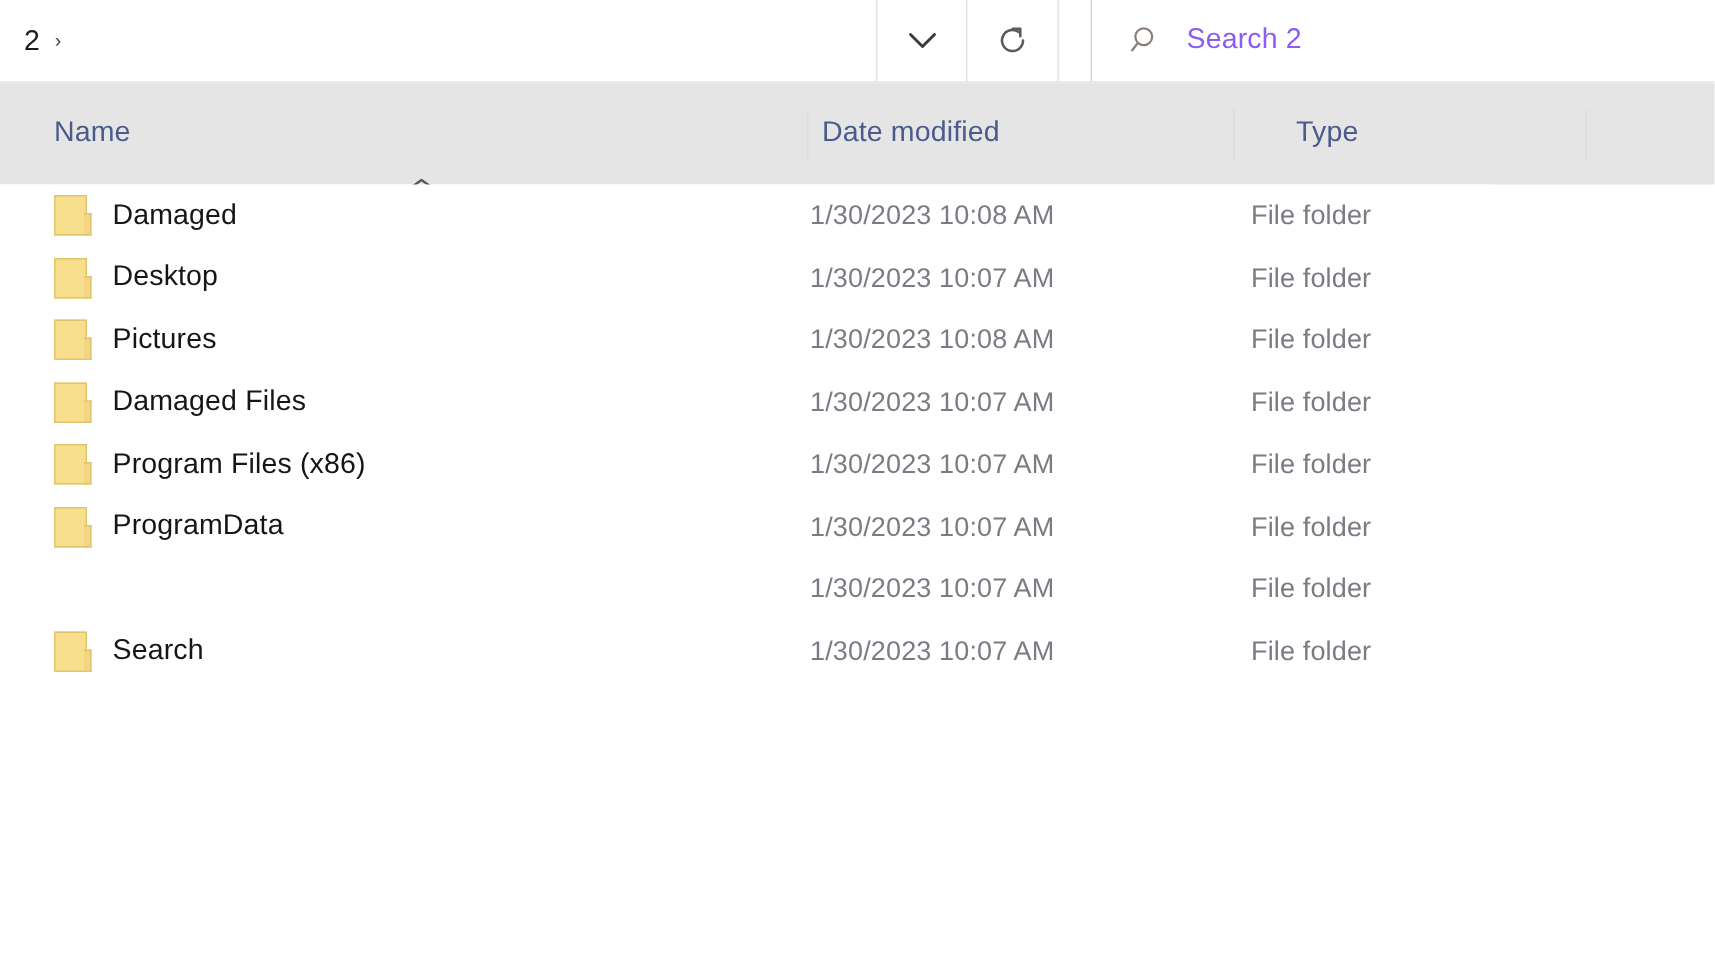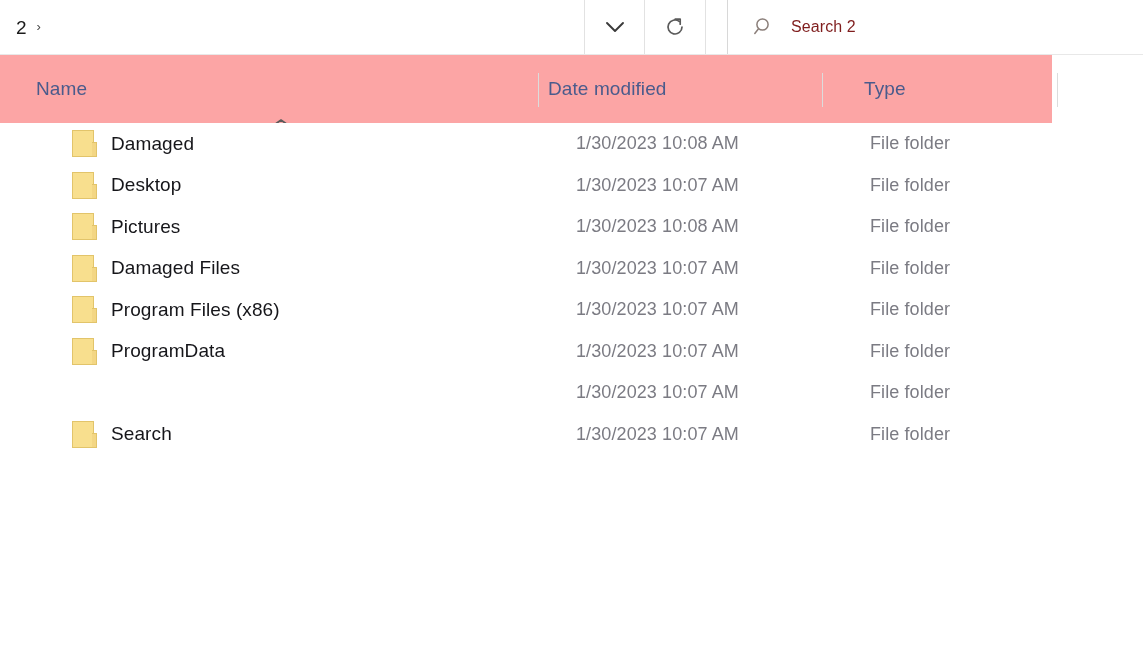--- a/index.html
+++ b/index.html
@@ -69,31 +69,31 @@
     left: 727px; top: 0;
     width: 416px; height: 54px;
     display: flex;
     align-items: center;
     gap: 16px;
     padding-left: 25px;
     border-left: 1px solid #d8d8d8;
     background: #ffffff;
   }
   #search-placeholder {
-    font-size: 16px;
-    color: #7f1d1d;
+    font-size: 19px;
+    color: #8b5cf6;
     letter-spacing: 0.1px;
   }
 
   
   #column-header {
     position: absolute;
     left: 0; top: 55px;
-    width: 1052px; height: 68px;
-    background: #fca5a5;
+    width: 1143px; height: 68px;
+    background: #e5e5e5;
     padding-left: 45px;
   }
   .col-head {
     position: absolute;
     top: 0;
     height: 68px;
     display: flex;
     align-items: center;
     font-size: 19px;
     color: #4a5b8c;
@@ -113,21 +113,20 @@
     color: #5a5a5a;
     line-height: 1;
   }
 
   
   #file-list {
     position: absolute;
     left: 0; top: 123px;
     width: 994px; height: 528px;
     background: #ffffff;
-    padding-left: 36px;
   }
   .file-row {
     position: relative;
     height: 41.5px;
     width: 1143px;
   }
   .cell {
     position: absolute;
     top: 0;
     height: 41.5px;

